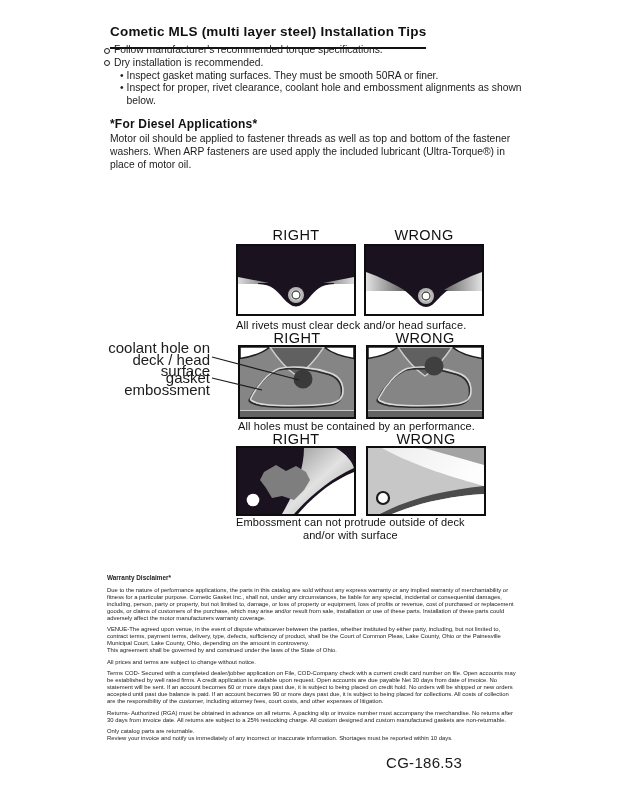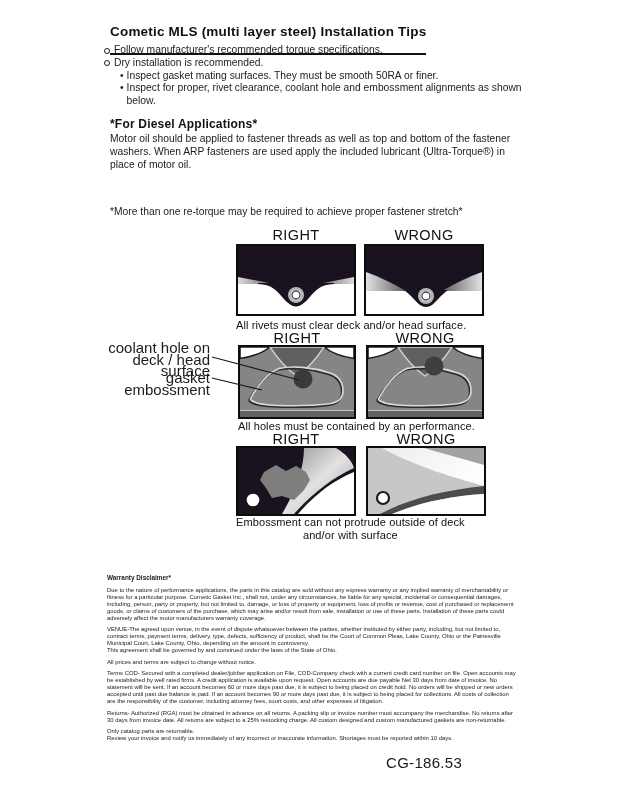--- a/index.html
+++ b/index.html
@@ -3,21 +3,21 @@
 <meta charset="utf-8">
 <style>
   html,body { margin:0; padding:0; background:#fff; }
   .page {
     position:relative; width:618px; height:800px; background:#ffffff;
     font-family:"Liberation Sans", sans-serif; color:#1a1a1a; overflow:hidden;
   }
   .abs { position:absolute; }
   .title {
     left:110px; top:24px; font-size:13.5px; font-weight:bold; color:#111;
-    border-bottom:2px solid #111; padding-bottom:14px; letter-spacing:0.2px; white-space:nowrap;
+    border-bottom:2px solid #111; padding-bottom:8px; letter-spacing:0.2px; white-space:nowrap;
   }
   .body-text { font-size:10.3px; line-height:12.8px; color:#1c1c1c; }
   .bullet-row { display:flex; align-items:flex-start; }
   .o-marker {
     width:4px; height:4px; border:1px solid #1c1c1c; border-radius:50%;
     margin:3.5px 4px 0 0; flex:0 0 auto;
   }
   .dot-marker { margin:0 3px 0 0; flex:0 0 auto; font-size:10.3px; }
   .sub { margin-left:16px; }
   .diesel-heading { left:110px; top:117px; font-size:12px; font-weight:bold; color:#111; letter-spacing:0.2px; }
@@ -54,21 +54,20 @@
       <span>Inspect gasket mating surfaces.  They must be smooth 50RA or finer.</span>
     </div>
     <div class="bullet-row sub">
       <span class="dot-marker">•</span>
       <span>Inspect for proper, rivet clearance, coolant hole and embossment alignments as shown below.</span>
     </div>
   </div>
 
   <div class="abs diesel-heading">*For Diesel Applications*</div>
   <div class="abs body-text para" style="top:133px;">Motor oil should be applied to fastener threads as well as top and bottom of the fastener washers. When ARP fasteners are used apply the included lubricant (Ultra-Torque®) in place of motor oil.</div>
-  <div class="abs body-text para" style="top:206px;">*More than one re-torque may be required to achieve proper fastener stretch*</div>
 
   <div class="abs fig-label" style="left:236px; top:227px;">RIGHT</div>
   <div class="abs fig-label" style="left:364px; top:227px;">WRONG</div>
 
   <div class="abs figbox" style="left:236px; top:244px;">
     <svg width="116" height="68" viewBox="0 0 116 68">
       <defs>
         <linearGradient id="f1ra" x1="0" y1="0" x2="1" y2="0">
           <stop offset="0" stop-color="#dcdcdc"></stop>
             <stop offset="1" stop-color="#636363"></stop>

